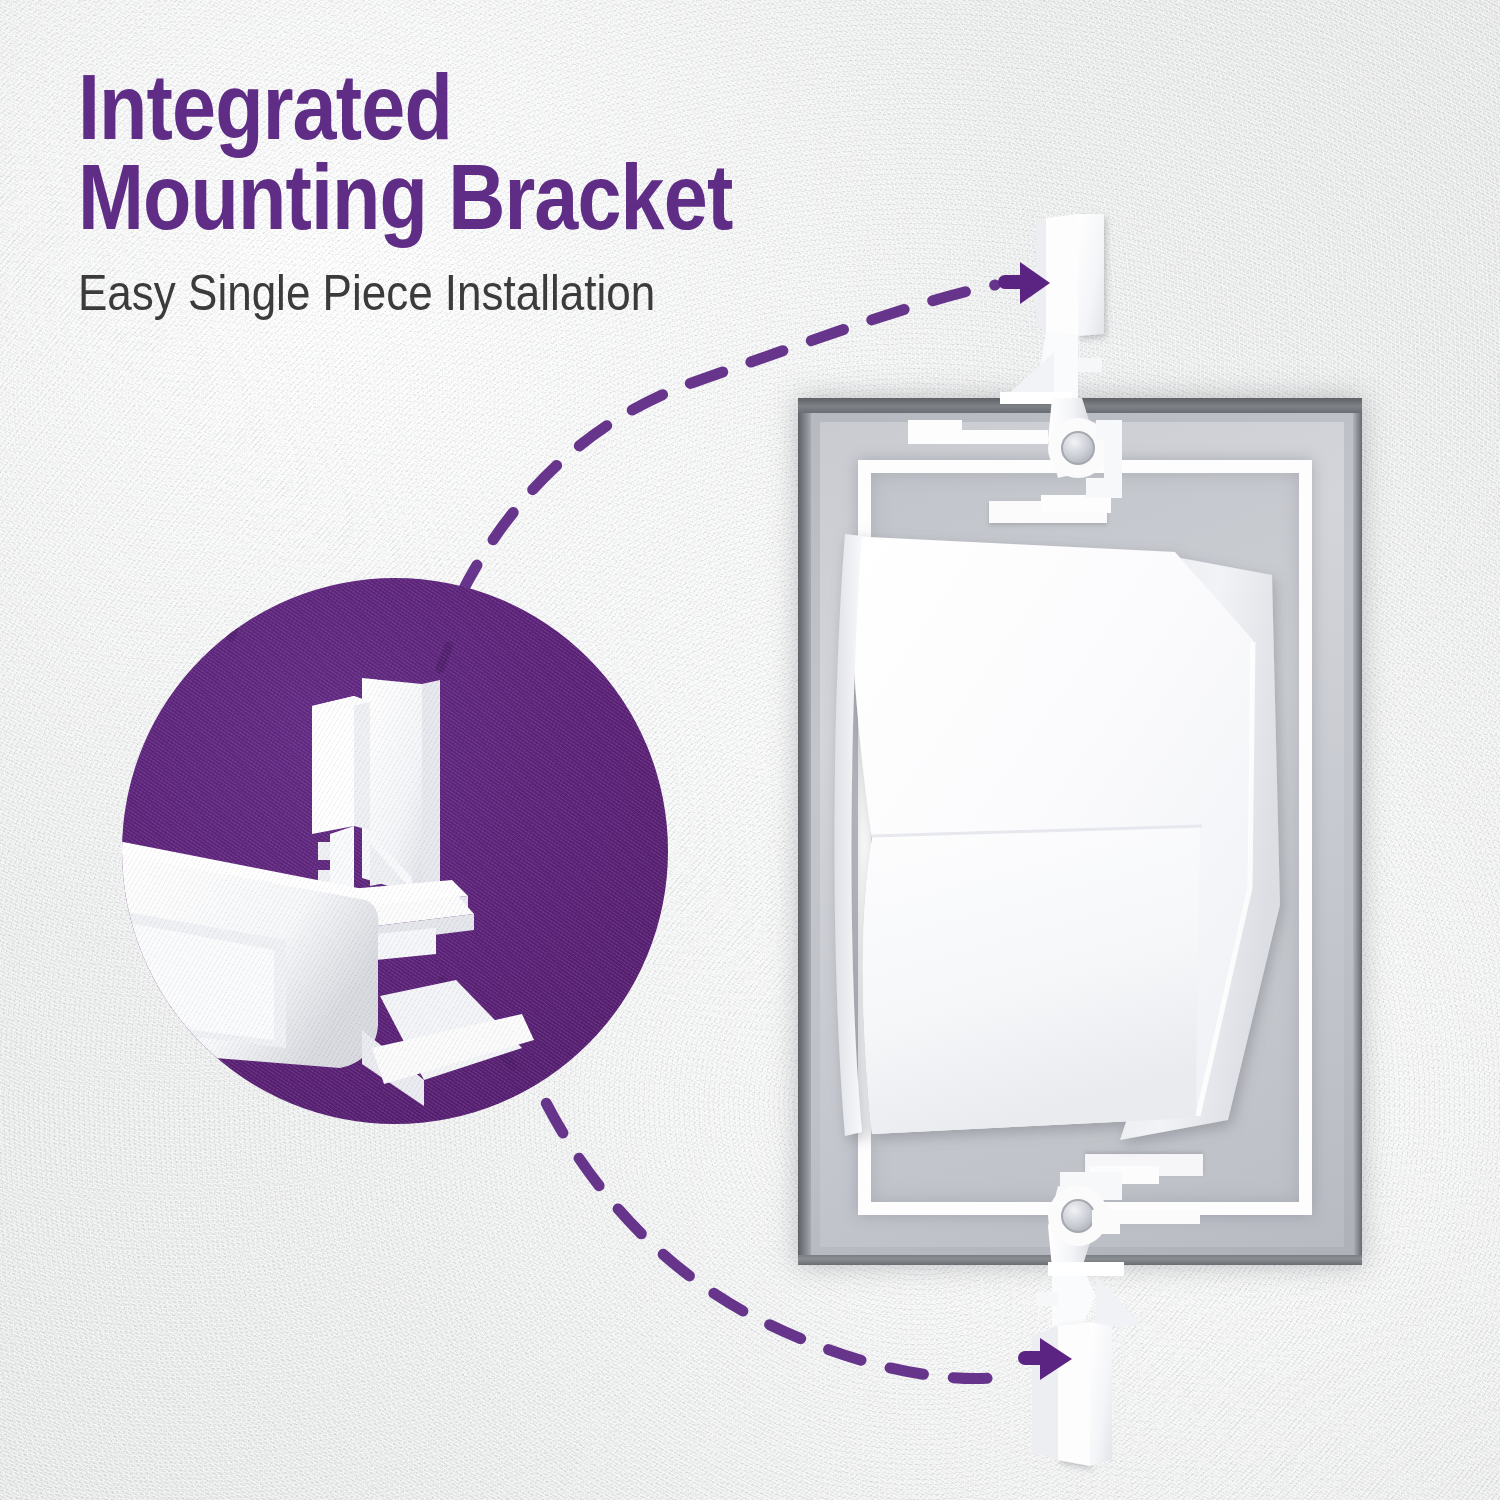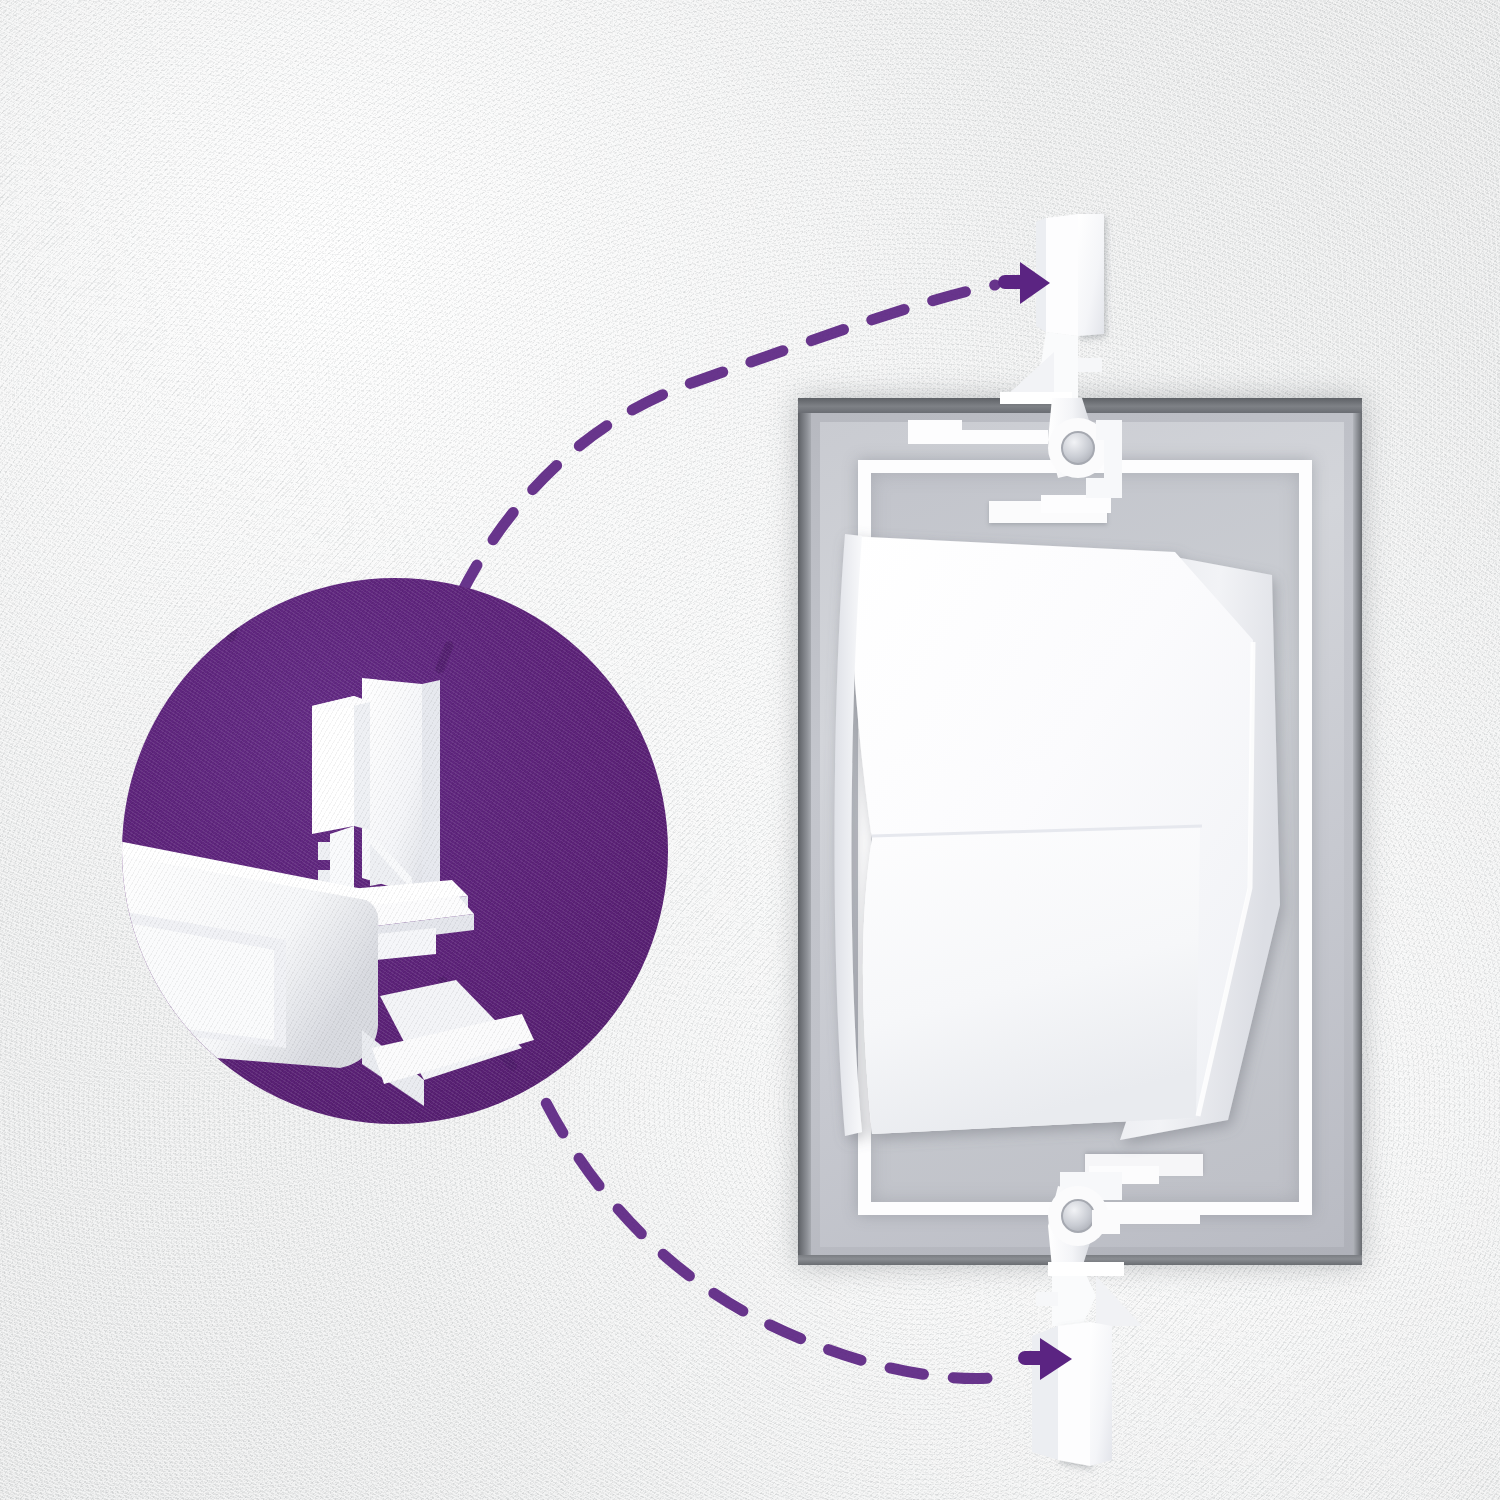--- a/index.html
+++ b/index.html
@@ -314,14 +314,19 @@
       <path d="M-30 258 L236 310 C 248 312, 250 318, 244 322 L-30 272 Z" fill="#ffffff"></path>
       <path d="M-18 330 L164 362 L164 470 L-18 448 Z" fill="#f0f1f5"></path>
       <path d="M-10 342 L152 372 L152 462 L-10 442 Z" fill="#fafbfc"></path>
 
       <path d="M258 418 L334 402 L400 470 L302 502 Z" fill="#f3f4f7"></path>
       <path d="M240 452 L302 502 L302 528 L240 486 Z" fill="#e9ebf0"></path>
       <path d="M250 470 L400 436 L412 462 L262 506 Z" fill="#fbfbfc"></path>
     </svg>
   </div>
 
+  <div class="title-block">
+    <h1 class="title" style="color: rgb(95, 45, 133);">Integrated
+Mounting Bracket</h1>
+    <p class="subtitle" style="color: rgb(59, 59, 59);">Easy Single Piece Installation</p>
+  </div>
 
 </div>
 
 </body></html>

